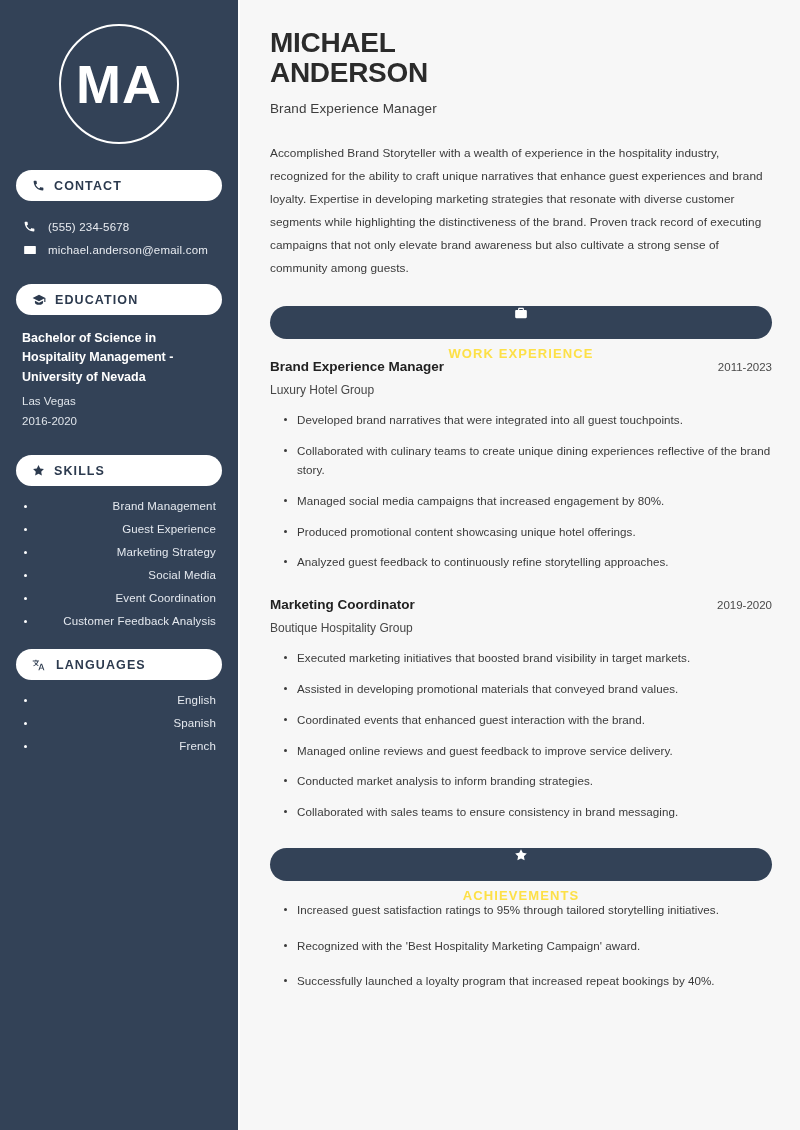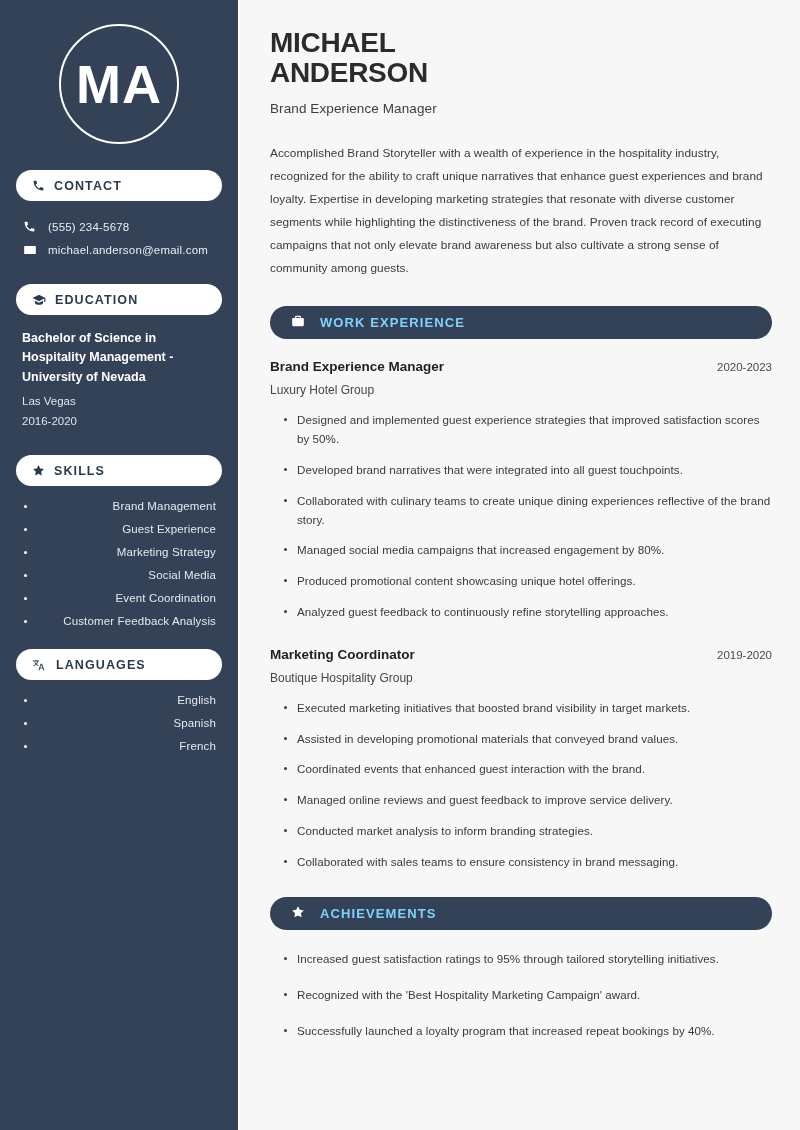--- a/index.html
+++ b/index.html
@@ -143,29 +143,30 @@
   .summary {
     margin-top: 26px;
     font-size: 11.8px;
     line-height: 1.95;
     color: #3a3a3a;
     letter-spacing: .05px;
   }
 
   .sec-bar {
     background: #334257;
-    color: #7dd3fc;
+    color: #fde047;
     border-radius: 19px;
     height: 33px;
     display: flex;
     align-items: center;
-    gap: 15px;
+    gap: 22px;
     padding: 0 21px;
     margin-top: 26px;
     margin-bottom: 20px;
+    flex-direction: column;
   }
   .sec-bar-label {
     font-size: 13px;
     font-weight: bold;
     letter-spacing: 1.1px;
   }
 
   .job { margin-bottom: 4px; }
   .job-head {
     display: flex;
@@ -320,25 +321,24 @@
         <svg width="14" height="14" viewBox="0 0 24 24" fill="#ffffff">
             <path d="M9 3h6c1.1 0 2 .9 2 2v2h3c1.1 0 2 .9 2 2v10c0 1.1-.9 2-2 2H4c-1.1 0-2-.9-2-2V9c0-1.1.9-2 2-2h3V5c0-1.1.9-2 2-2zm0 4h6V5H9v2z"></path>
           </svg>
       </span>
       <span class="sec-bar-label">WORK EXPERIENCE</span>
     </div>
 
     <div class="job">
       <div class="job-head">
         <span class="job-title">Brand Experience Manager</span>
-        <span class="job-dates">2020-2023</span>
+        <span class="job-dates">2011-2023</span>
       </div>
       <div class="job-company">Luxury Hotel Group</div>
       <div class="m-bullets">
-        <div class="m-bullet">Designed and implemented guest experience strategies that improved satisfaction scores by 50%.</div>
         <div class="m-bullet">Developed brand narratives that were integrated into all guest touchpoints.</div>
         <div class="m-bullet">Collaborated with culinary teams to create unique dining experiences reflective of the brand story.</div>
         <div class="m-bullet">Managed social media campaigns that increased engagement by 80%.</div>
         <div class="m-bullet">Produced promotional content showcasing unique hotel offerings.</div>
         <div class="m-bullet">Analyzed guest feedback to continuously refine storytelling approaches.</div>
       </div>
     </div>
 
     <div class="job-gap"></div>
 

